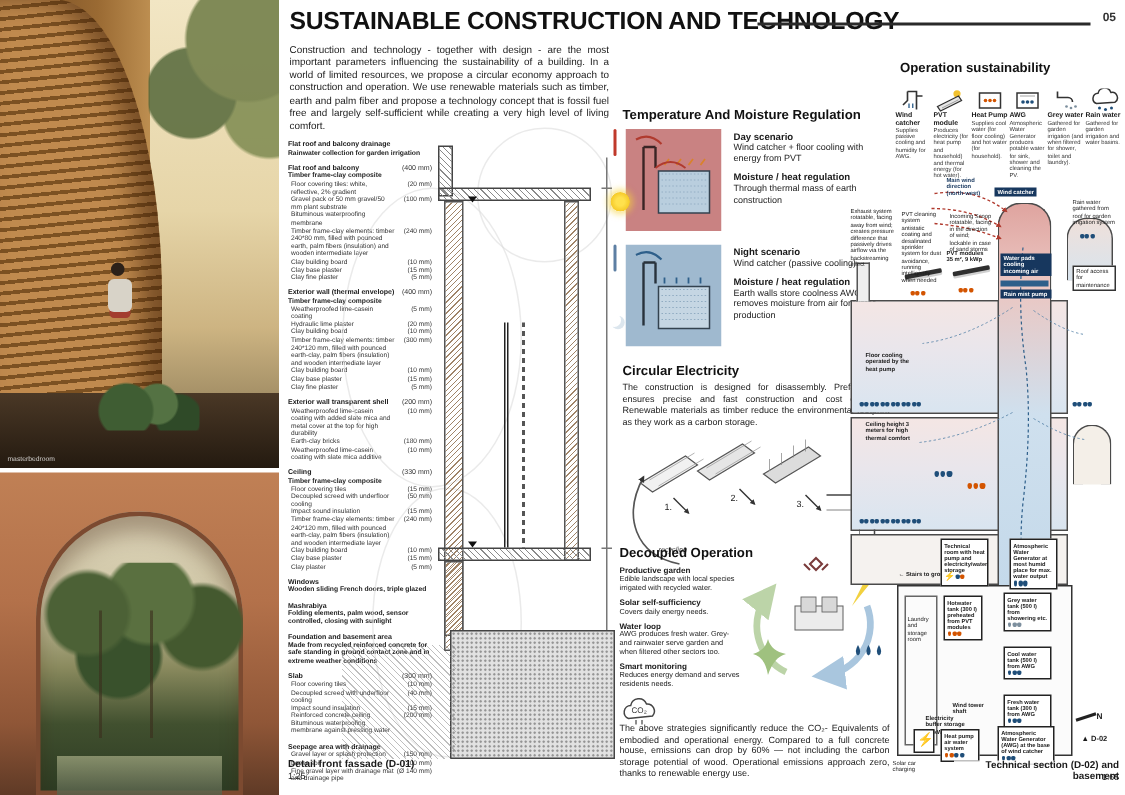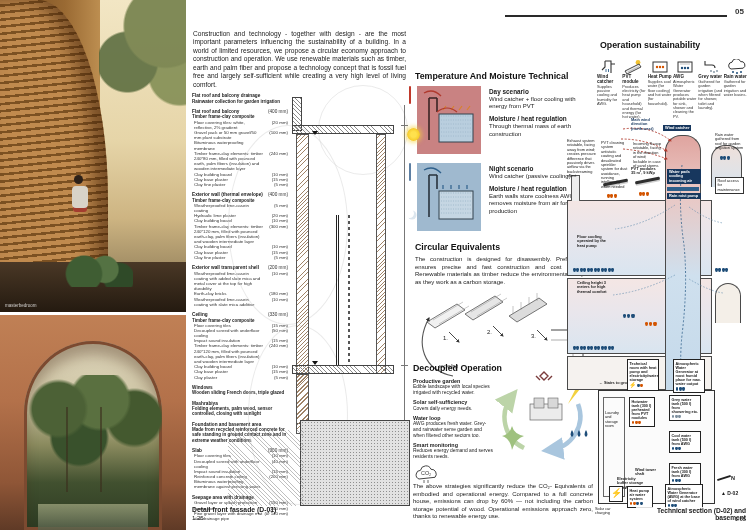--- a/index.html
+++ b/index.html
@@ -102,20 +102,21 @@
   #tech-caption{position:absolute;right:2px;top:392px;width:110px;text-align:right;font-size:6.6px;font-weight:bold;z-index:7;background:rgba(255,255,255,.85);}
   #tech-scale{position:absolute;right:2px;top:401px;width:110px;text-align:right;font-size:5.8px;z-index:7;}
   svg text{font-family:"Liberation Sans",sans-serif;}
   .co2cloud{position:absolute;}
 </style>
 </head>
 <body>
 
 <div id="board">
 
+  <div id="title">SUSTAINABLE CONSTRUCTION AND TECHNOLOGY</div>
   <div id="title-rule"></div>
   <div id="page-num">05</div>
   <div id="intro">Construction and technology - together with design - are the most important parameters influencing the sustainability of a building. In a world of limited resources, we propose a circular economy approach to construction and operation. We use renewable materials such as timber, earth and palm fiber and propose a technology concept that is fossil fuel free and largely self-sufficient while creating a very high level of living comfort.</div>
 
   <div id="photo-top" class="photo">
     <div class="glow"></div>
     <div class="foliage"></div>
     <div class="slats"></div>
     <div class="floor"></div>
     <div class="plants"></div>
@@ -345,21 +346,21 @@
     <div style="position:absolute;left:113px;top:30px;width:7px;height:1px;background:#777;"></div>
     <div style="position:absolute;left:113px;top:270px;width:7px;height:1px;background:#777;"></div>
     <div class="lvl" style="left:24px;top:36px;"></div>
     <div class="lvl" style="left:24px;top:266px;"></div>
   </div>
   <div class="dots" style="position:absolute;left:300px;top:420px;width:110px;height:86px;"></div>
   <div class="hatch" style="position:absolute;left:228px;top:430px;width:76px;height:76px;border:none;opacity:.55;"></div>
   <div id="detail-caption">Detail front fassade (D-01)</div>
   <div id="detail-scale">1:25</div>
 
-  <div class="h2" style="left:415px;top:71px;">Temperature And Moisture Technical</div>
+  <div class="h2" style="left:415px;top:71px;">Temperature And Moisture Regulation</div>
 
   <div class="scen-box" style="left:417px;top:86px;">
     <svg width="64" height="68" viewBox="0 0 64 68">
       <rect width="64" height="68" fill="#c98282"></rect>
       <path d="M12 12 v42 M20 12 v14 M12 12 h8" stroke="#3a2525" stroke-width="1.6" fill="none"></path>
       <path d="M7 7 q9 -5 17 3" stroke="#b03a2e" stroke-width="1.4" fill="none"></path>
       <rect x="22" y="28" width="34" height="28" fill="#b9cede" stroke="#33424f" stroke-width="1"></rect>
       <path d="M24 30 h30 M24 34 h30 M24 38 h30 M24 42 h30 M24 46 h30 M24 50 h30" stroke="#8aa6bd" stroke-width=".5" stroke-dasharray="1 1.4"></path>
       <path d="M26 24 l3 -4 M34 24 l3 -4 M42 24 l3 -4 M50 24 l3 -4" stroke="#d9822b" stroke-width="1.2"></path>
       <path d="M20 26 q10 -8 20 0" stroke="#b03a2e" stroke-width="1.2" fill="none"></path>
@@ -386,21 +387,21 @@
     <div class="thermo blue" style="left:-8px;top:0;"></div>
     <div class="moon" style="left:-12px;top:46px;"></div>
   </div>
   <div class="scen-labels" style="left:489px;top:165px;">
     <div class="sl-t">Night scenario</div>
     <div class="sl-x">Wind catcher (passive cooling)</div>
     <div class="sl-t">Moisture / heat regulation</div>
     <div class="sl-x">Earth walls store coolness AWG removes moisture from air for water production</div>
   </div>
 
-  <div class="h2" style="left:415px;top:242px;">Circular Equivalents</div>
+  <div class="h2" style="left:415px;top:242px;">Circular Electricity</div>
   <div class="para" style="left:415px;top:256px;width:178px;">The construction is designed for disassembly. Prefabrication ensures precise and fast construction and cost efficiency. Renewable materials as timber reduce the environmental footprint as they work as a carbon storage.</div>
   <div style="position:absolute;left:413px;top:288px;">
     <svg width="180" height="92" viewBox="0 0 180 92">
       <defs>
         <marker id="arrD" markerWidth="5" markerHeight="5" refX="3" refY="2" orient="auto">
             <path d="M0 0 L4 2 L0 4 z" fill="#333"></path>
           </marker>
       </defs>
       <polygon points="14,34 44,16 52,22 22,40" fill="#f1f1f1" stroke="#555" stroke-width=".8"></polygon>
       <path d="M20,32 l30,-18 M26,36 l30,-18" stroke="#999" stroke-width=".5"></path>

